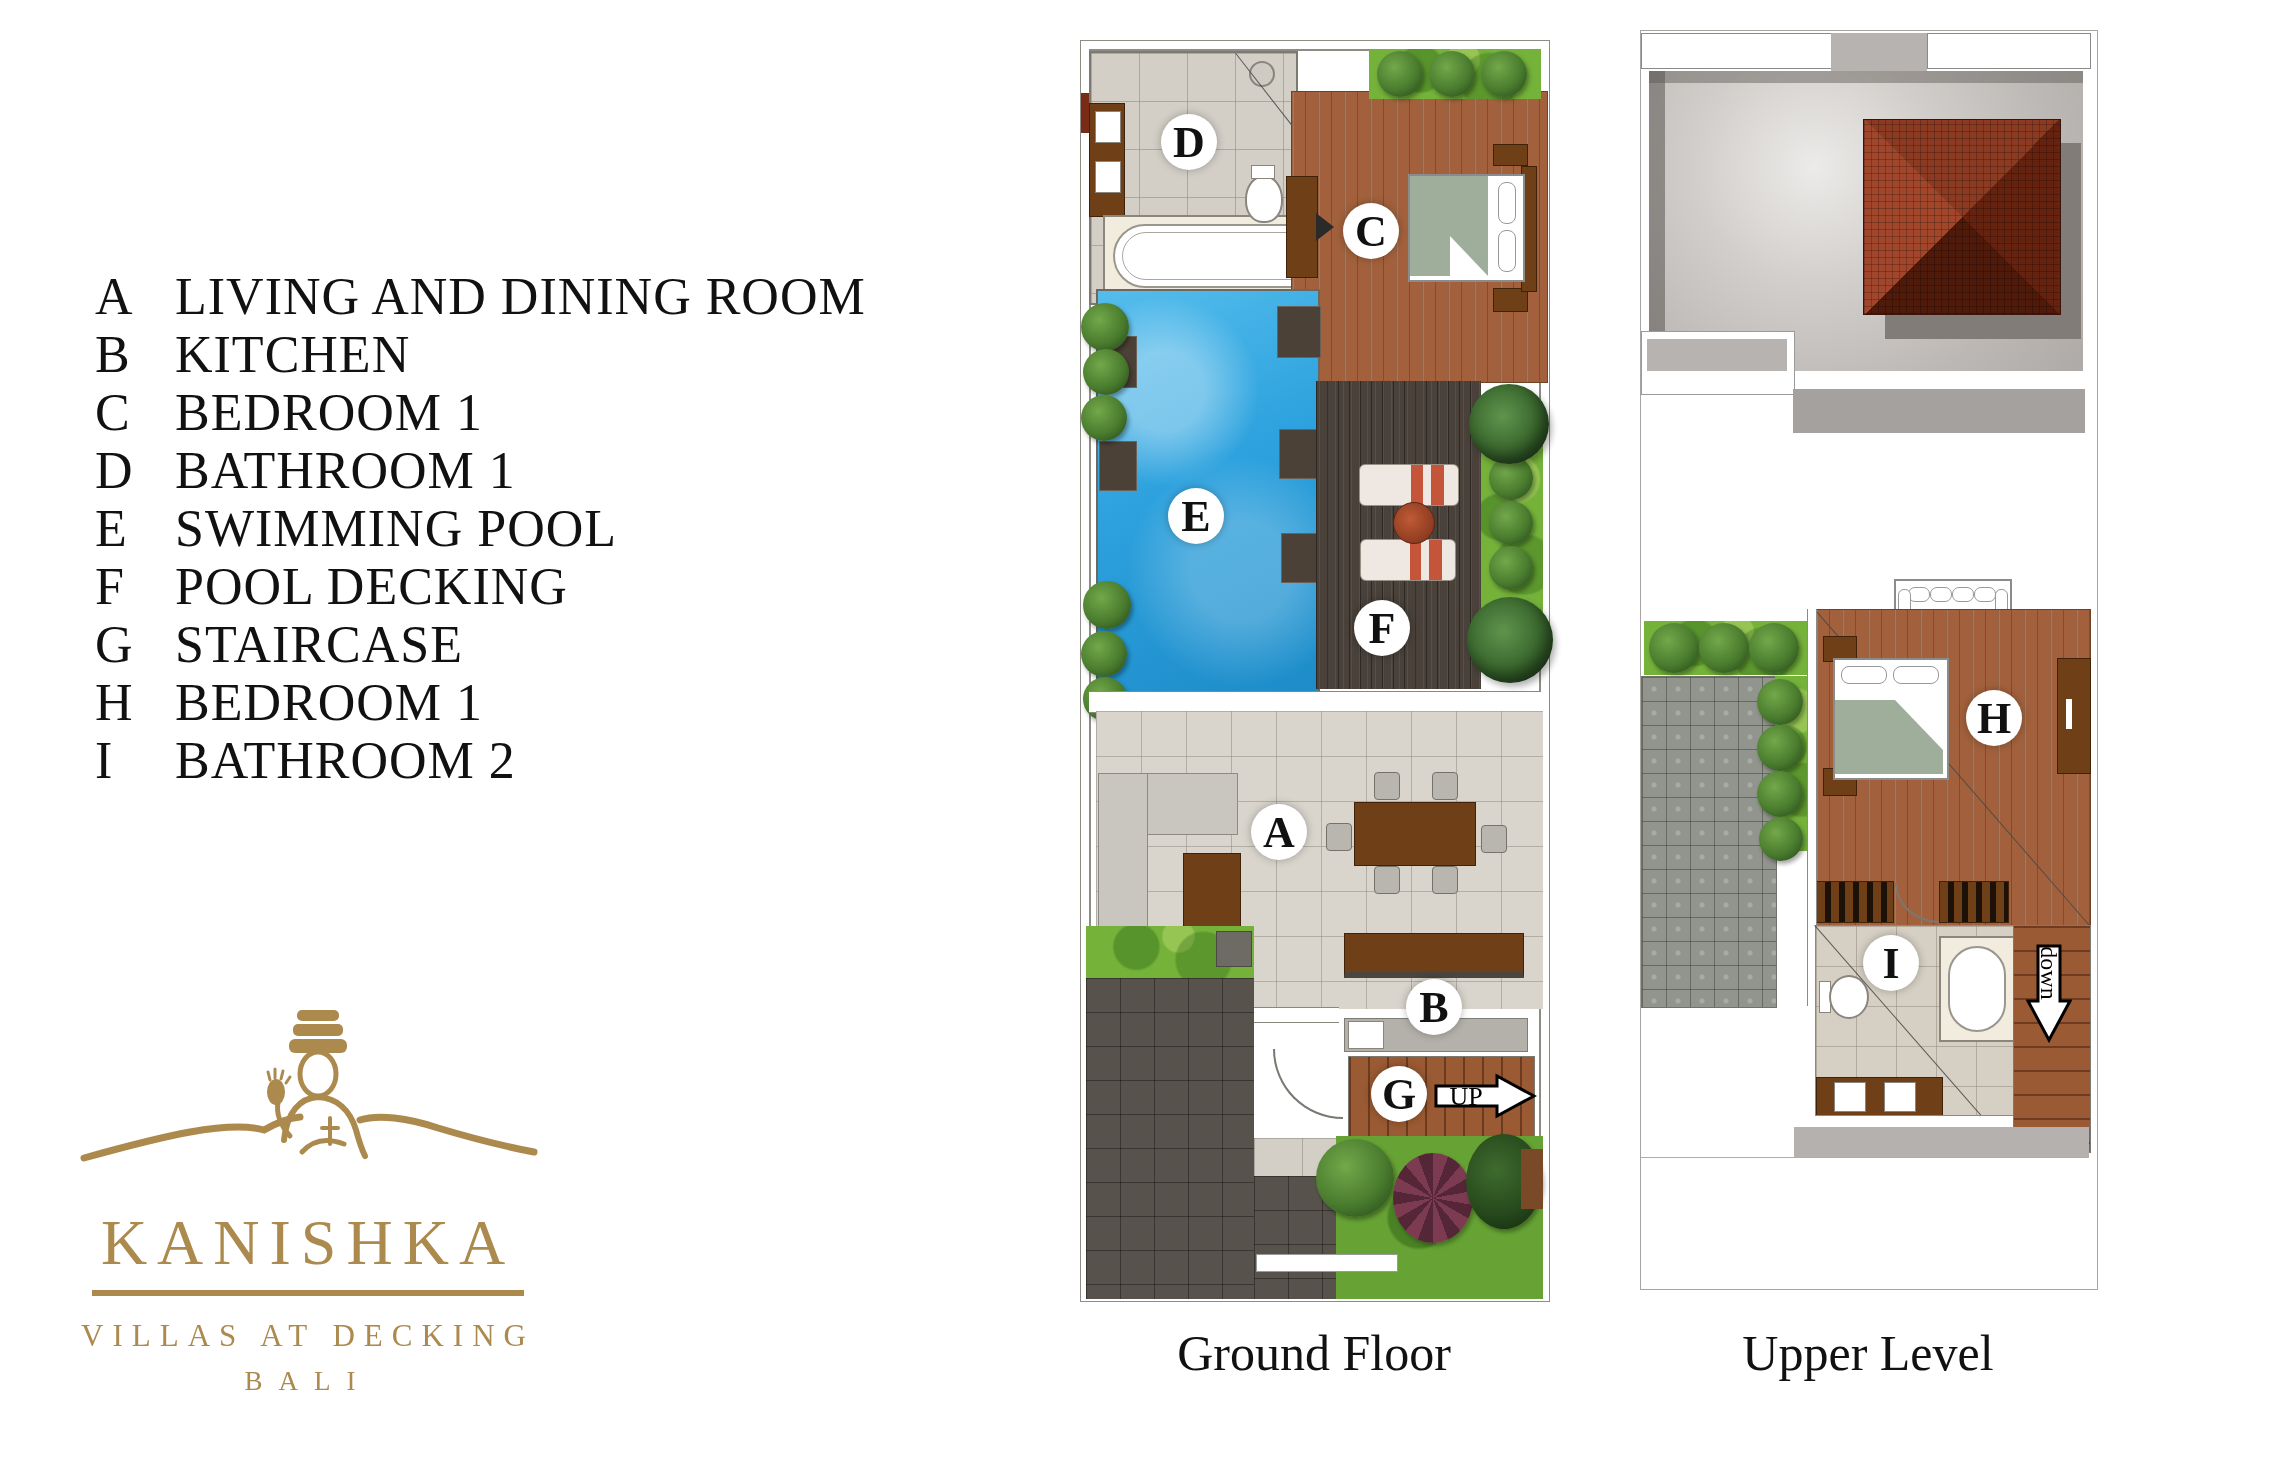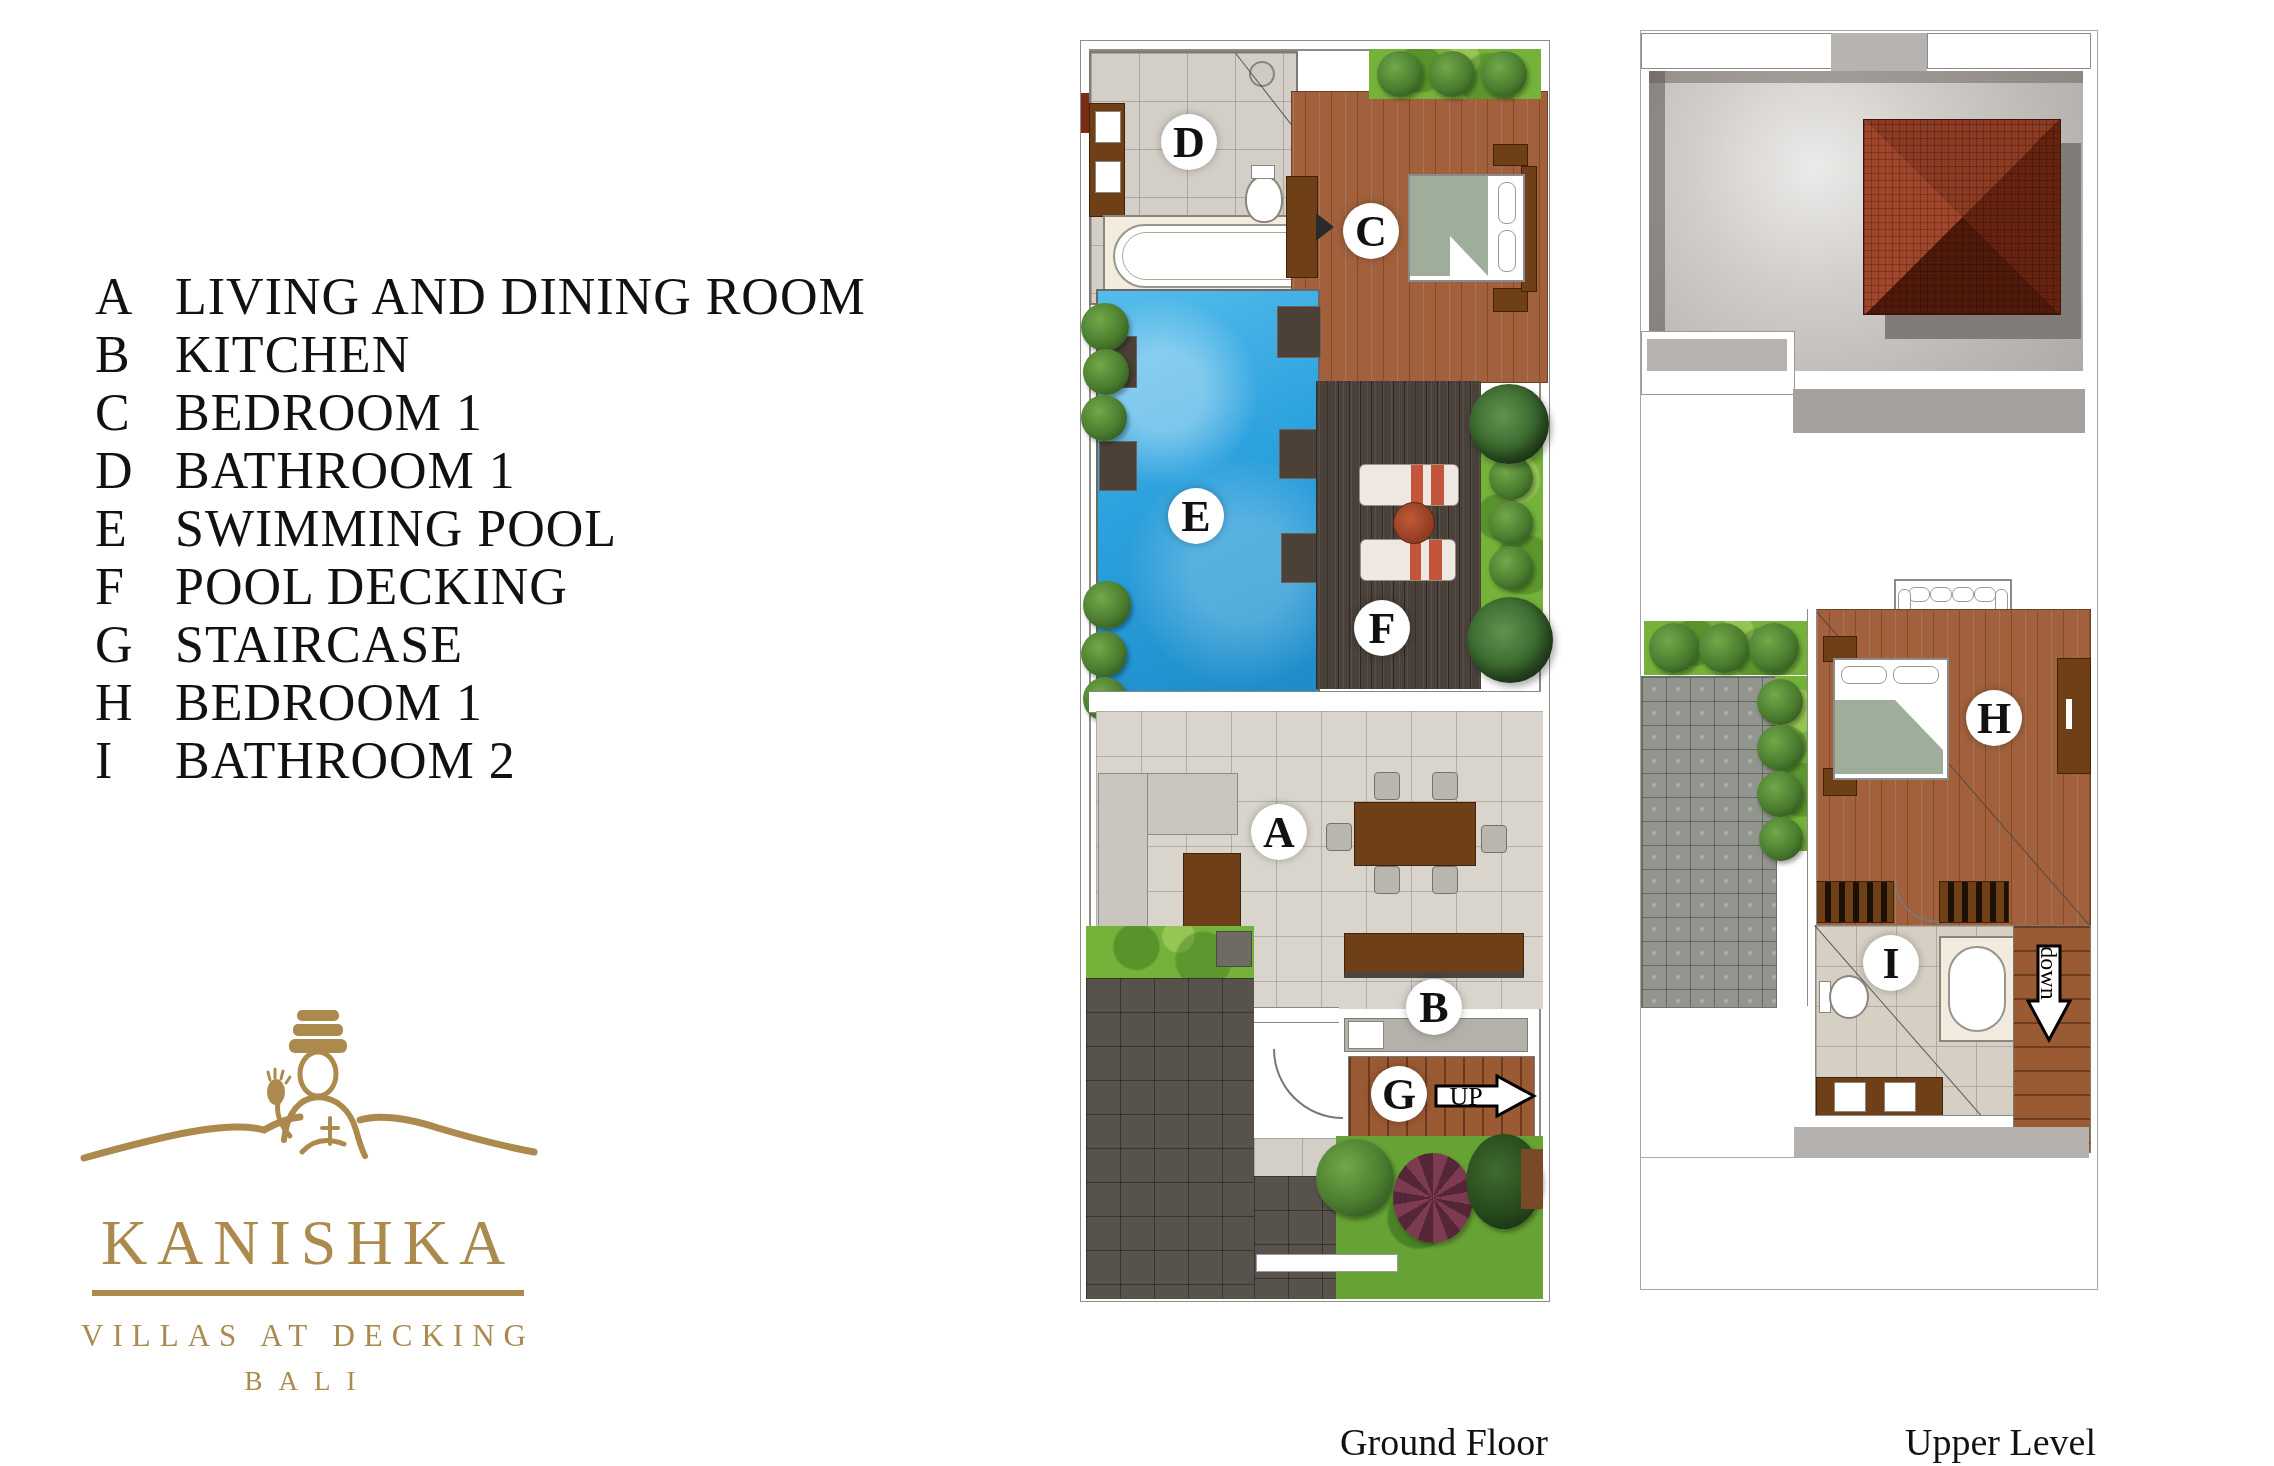--- a/index.html
+++ b/index.html
@@ -11,21 +11,21 @@
          padding:0 18px 6px 2px;white-space:nowrap;}
   #legend-heading{left:85px;top:168px;font-size:64px;font-weight:bold;letter-spacing:1px;}
   #legend-list{left:95px;top:268px;display:grid;grid-template-columns:80px auto;
                font-size:52px;line-height:58px;letter-spacing:1px;}
   
   #logo{left:78px;top:1000px;width:460px;display:flex;flex-direction:column;align-items:center;color:#AC8A4E;}
   #logo-brand{font-size:64px;letter-spacing:10px;margin-top:-6px;white-space:nowrap;}
   #logo-rule{width:432px;height:6px;background:#AC8A4E;margin-top:10px;}
   #logo-tagline{font-size:31px;letter-spacing:9px;margin-top:22px;white-space:nowrap;}
   #logo-location{font-size:27px;letter-spacing:16px;margin-top:12px;}
-  .caption{top:1420px;font-size:38px;text-align:right;}
+  .caption{top:1324px;font-size:50px;text-align:center;}
   
   .plan{background:#fff;border:1px solid #8f8b85;}
   .frame{position:absolute;inset:8px;border:2px solid #8f8b85;pointer-events:none;}
   
   .tex-tile1{background-color:#d3cfc7;background-image:linear-gradient(rgba(140,136,128,.55) 1px,transparent 1px),linear-gradient(90deg,rgba(140,136,128,.55) 1px,transparent 1px);background-size:48px 48px;}
   .tex-tile2{background-color:#d9d5cd;background-image:linear-gradient(rgba(140,136,128,.5) 1px,transparent 1px),linear-gradient(90deg,rgba(140,136,128,.5) 1px,transparent 1px);background-size:45px 45px;}
   .tex-tile3{background-color:#d6cfc3;background-image:linear-gradient(rgba(150,140,125,.55) 1px,transparent 1px),linear-gradient(90deg,rgba(150,140,125,.55) 1px,transparent 1px);background-size:40px 40px;}
   .tex-wood{background-color:#a2613c;background-image:repeating-linear-gradient(90deg,rgba(255,240,220,.14) 0 2px,transparent 2px 26px),repeating-linear-gradient(90deg,rgba(60,25,5,.30) 0 1px,transparent 1px 13px);}
   .tex-deck{background-color:#49413a;background-image:repeating-linear-gradient(90deg,rgba(0,0,0,.38) 0 1px,transparent 1px 11px),repeating-linear-gradient(90deg,rgba(255,255,255,.07) 3px 4px,transparent 4px 11px);}
   .tex-stair{background-color:#9a5a33;background-image:repeating-linear-gradient(90deg,rgba(40,10,0,.4) 0 2px,transparent 2px 19px);}

